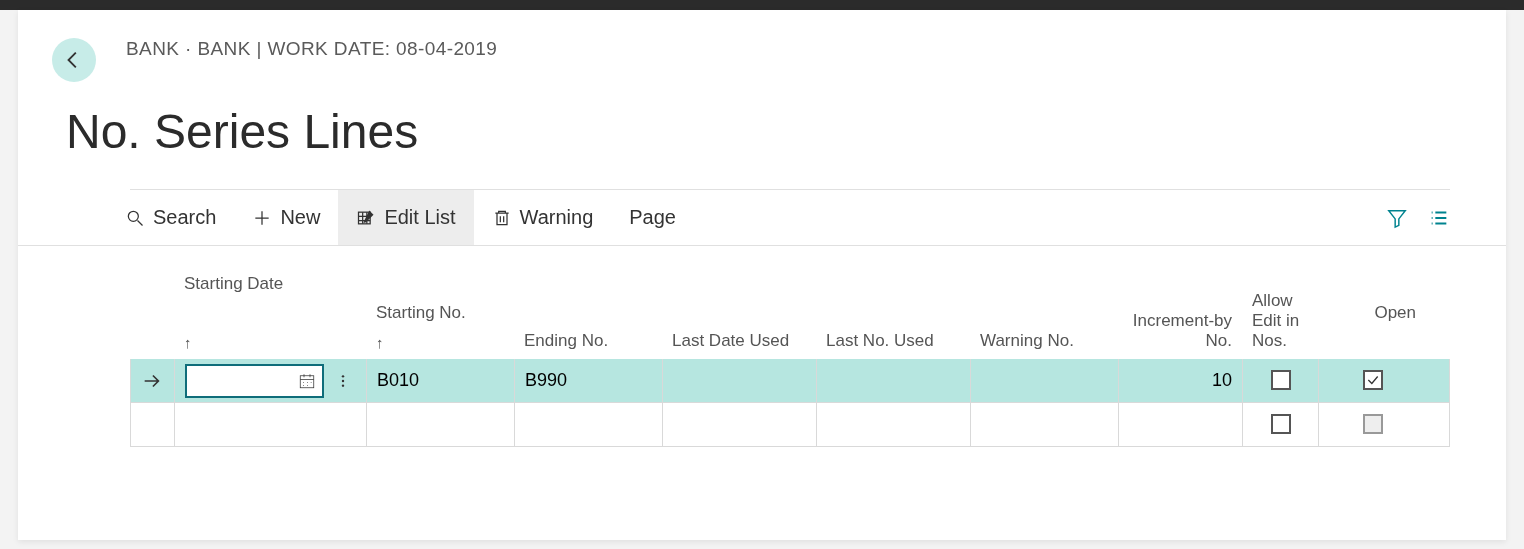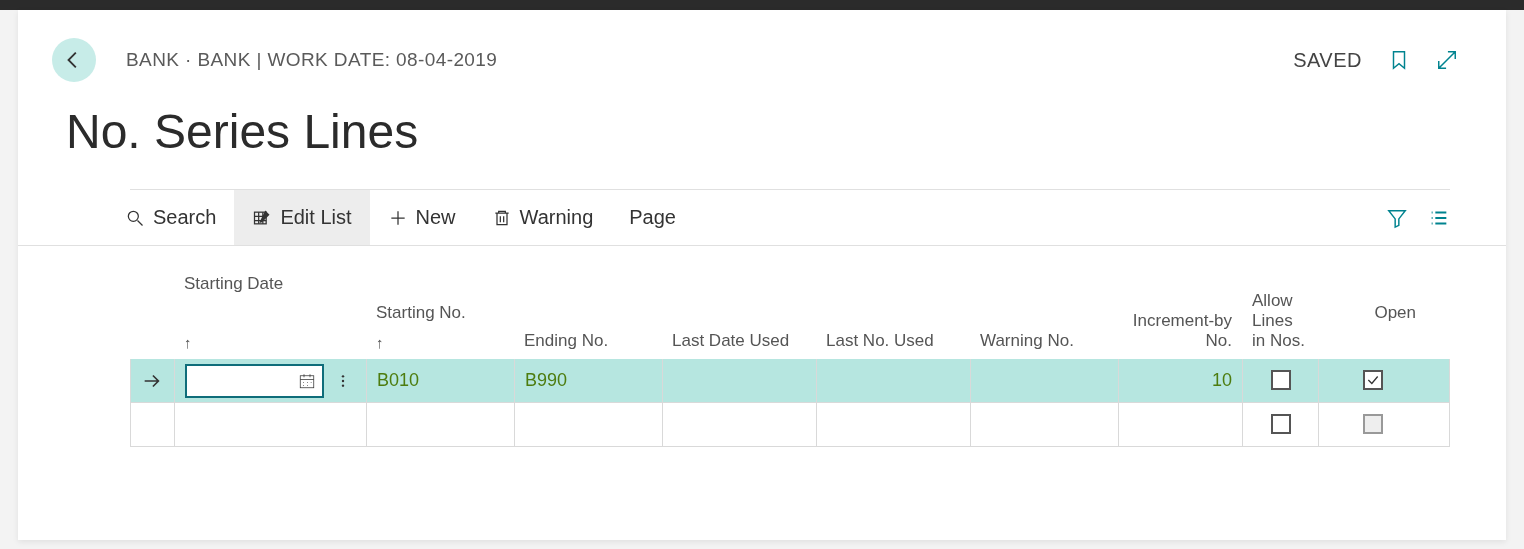--- a/index.html
+++ b/index.html
@@ -24,22 +24,21 @@
     height: 530px;
     margin: 0 auto;
     box-shadow: 0 2px 6px rgba(0,0,0,0.08);
     padding: 28px 0 0 0;
     position: relative;
   }
 
   
   .hdr-row {
     display: flex;
-    align-items: center;
-    padding: 0 48px 0 34px;
+    padding: 0 68px 0 34px;
   }
   .back-circle {
     width: 44px; height: 44px;
     border-radius: 50%;
     background: #c7ece8;
     display: flex; align-items: center; justify-content: center;
     cursor: pointer;
   }
   .back-circle svg { width: 22px; height: 22px; stroke: #333; }
   .breadcrumb {
@@ -122,21 +121,21 @@
   .trow {
     height: 44px;
     border: 1px solid #d9d9d9;
     border-top: none;
   }
   .trow:first-of-type { border-top: 1px solid #d9d9d9; }
   .trow.selected { background: #b6e6e0; }
   .td {
     padding: 12px 10px;
     display: flex; align-items: center;
-    font-size: 18px; color: #4d7c0f;
+    font-size: 18px; color: #000000;
     border-right: 1px solid #d9d9d9;
   }
   .td:last-child { border-right: none; }
   .row-arrow svg { width: 22px; height: 22px; stroke: #333; fill: none; }
 
   .date-input {
     flex: 1; height: 34px;
     border: 2px solid #0f6d7a;
     background: #fff;
     display: flex; align-items: center; justify-content: flex-end;
@@ -166,65 +165,47 @@
 <div class="page-wrap">
   <div class="card">
 
     <div class="hdr-row">
       <div class="back-circle">
         <svg viewBox="0 0 24 24">
             <path d="M14 4 L6 12 L14 20" fill="none" stroke-width="2"></path>
           </svg>
       </div>
       <div class="breadcrumb">BANK · BANK | WORK DATE: 08-04-2019</div>
-      <div class="hdr-right">
-        <div class="saved">
-          <svg viewBox="0 0 24 24" style="stroke:#444">
-              <path d="M4 12 L9 18 L20 5" stroke-width="2" fill="none"></path>
-            </svg>
-          <span>SAVED</span>
-        </div>
-        <span class="icon-btn">
-          <svg viewBox="0 0 24 24">
-              <path d="M6 3 H18 V21 L12 16 L6 21 Z"></path>
-            </svg>
-        </span>
-        <span class="icon-btn">
-          <svg viewBox="0 0 24 24">
-              <path d="M13 3 H21 V11 M21 3 L12 12 M11 21 H3 V13 M3 21 L12 12"></path>
-            </svg>
-        </span>
-      </div>
     </div>
 
     <h1 class="page-title">No. Series Lines</h1>
 
     <div class="divider"></div>
 
     <div class="toolbar">
       <div class="tb-item">
         <svg viewBox="0 0 24 24">
             <circle cx="10" cy="10" r="6"></circle>
             <path d="M15 15 L21 21"></path>
           </svg>
         <span>Search</span>
+      </div>
+      <div class="tb-item">
+        <svg viewBox="0 0 24 24">
+            <path d="M12 4 V20 M4 12 H20"></path>
+          </svg>
+        <span>New</span>
       </div>
       <div class="tb-item active">
         <svg viewBox="0 0 24 24">
             <rect x="3" y="5" width="14" height="14"></rect>
             <path d="M3 10 H17 M3 15 H17 M8 5 V19 M13 5 V19"></path>
             <path d="M16 3 L21 8 L12 17 L9 18 L10 15 Z" fill="#333" stroke="none"></path>
           </svg>
         <span>Edit List</span>
-      </div>
-      <div class="tb-item">
-        <svg viewBox="0 0 24 24">
-            <path d="M12 4 V20 M4 12 H20"></path>
-          </svg>
-        <span>New</span>
       </div>
       <div class="tb-item">
         <svg viewBox="0 0 24 24">
             <path d="M4 6 H20 M8 6 V4 H16 V6 M6 6 V20 H18 V6 M10 10 V17 M14 10 V17"></path>
           </svg>
         <span>Warning</span>
       </div>
       <div class="tb-item">
         <span>Page</span>
       </div>
@@ -262,21 +243,21 @@
         <div class="th c-lnu">
             <span>Last No. Used</span>
           </div>
         <div class="th c-warn">
             <span>Warning No.</span>
           </div>
         <div class="th c-inc right">
             <span>Increment-by No.</span>
           </div>
         <div class="th c-gaps">
-            <span>Allow Lines in Nos.</span>
+            <span>Allow Edit in Nos.</span>
           </div>
         <div class="th c-open center">
             <span>Open</span>
           </div>
       </div>
 
       <div class="trow selected">
         <div class="td c-arrow row-arrow">
           <svg viewBox="0 0 24 24">
               <path d="M4 12 H18 M13 6 L19 12 L13 18" stroke-width="1.8"></path>

